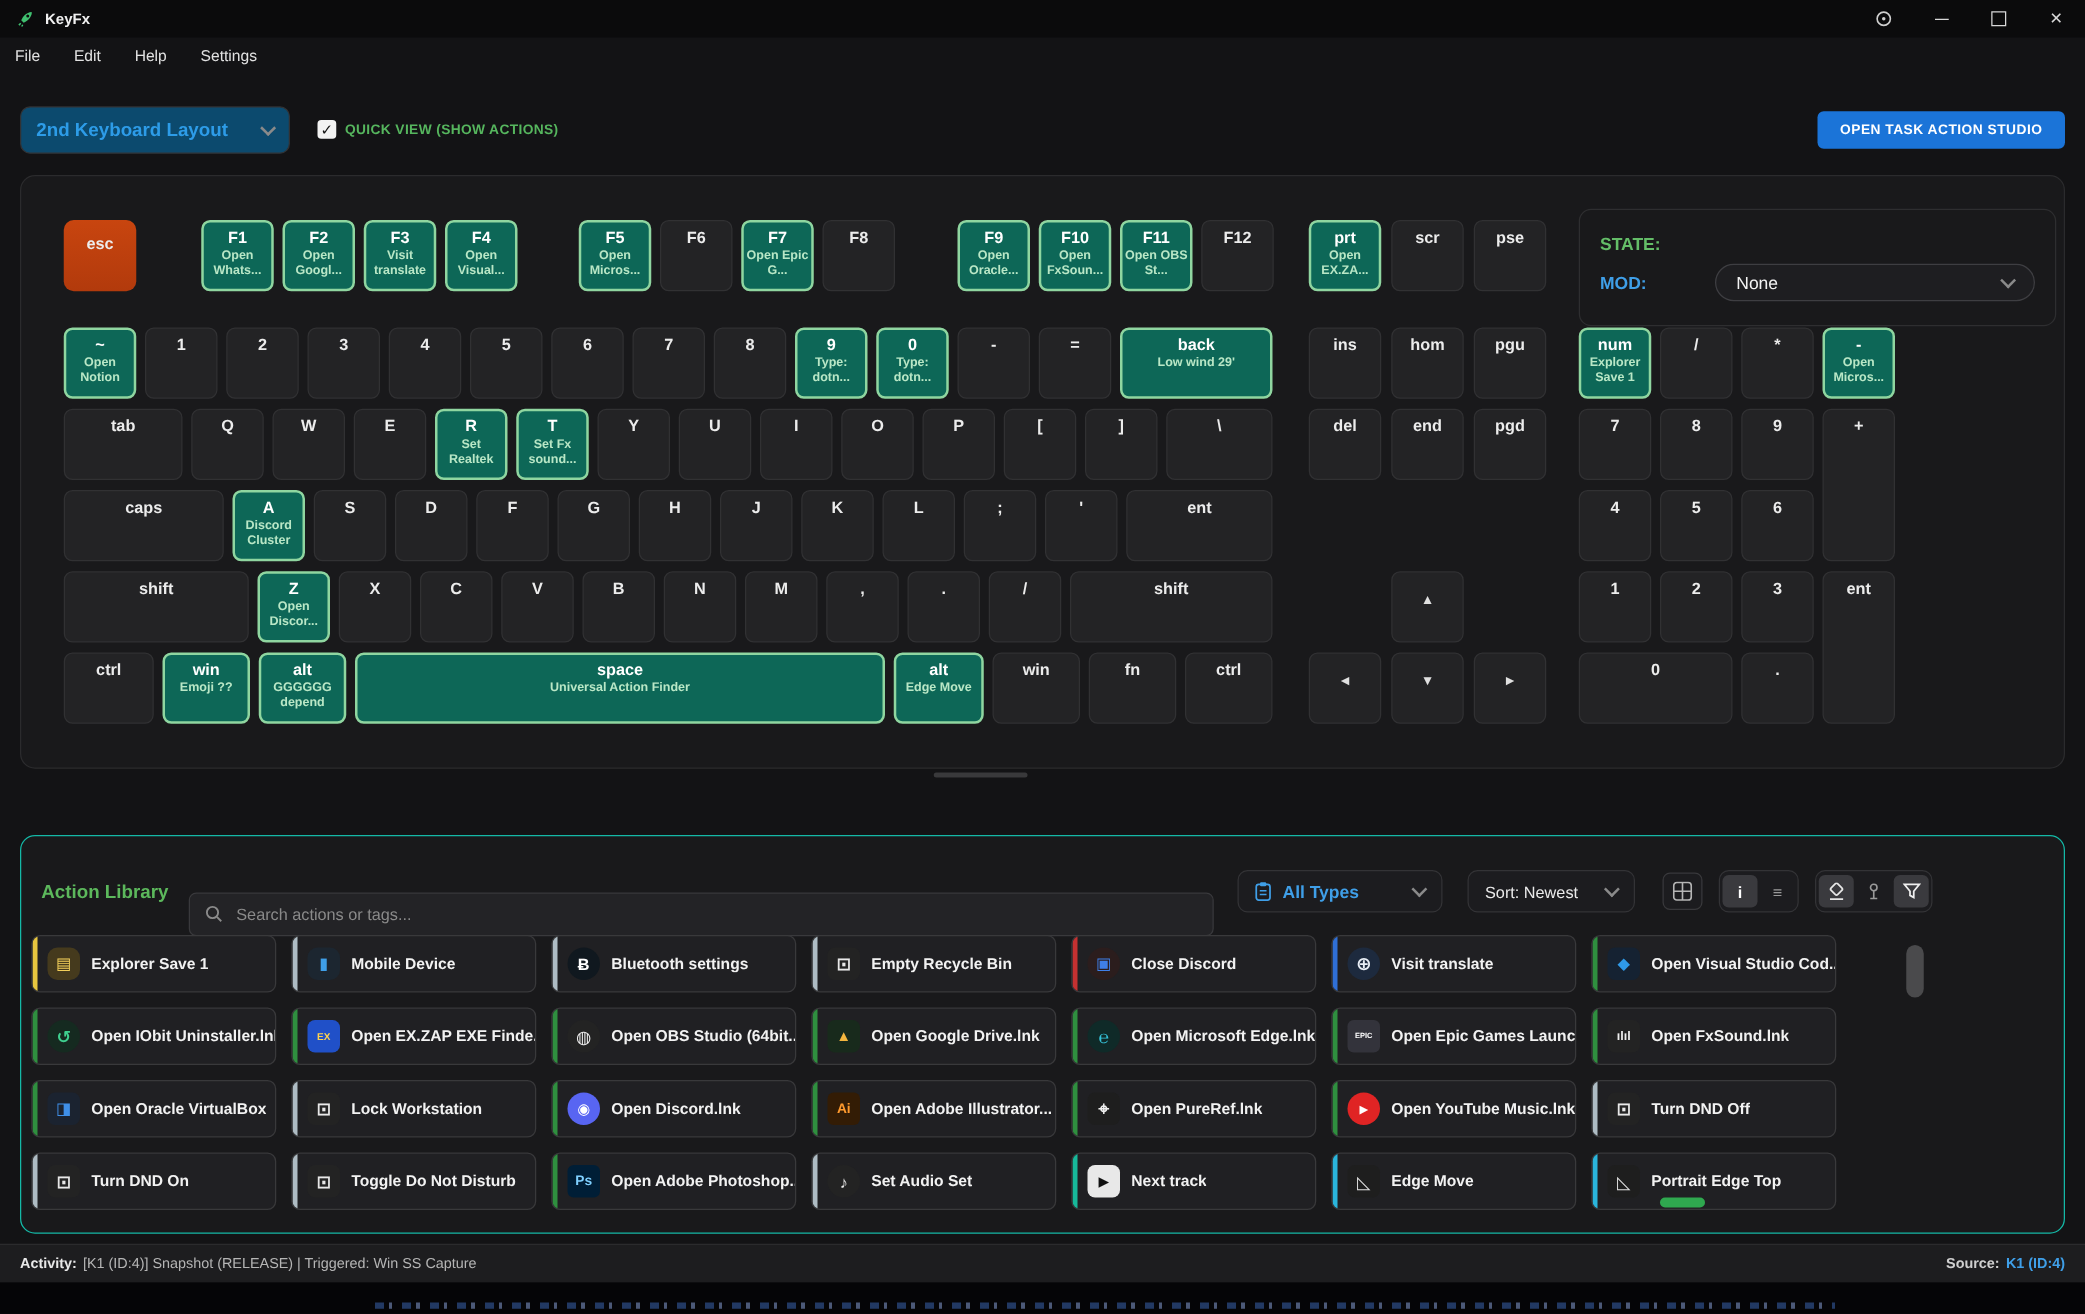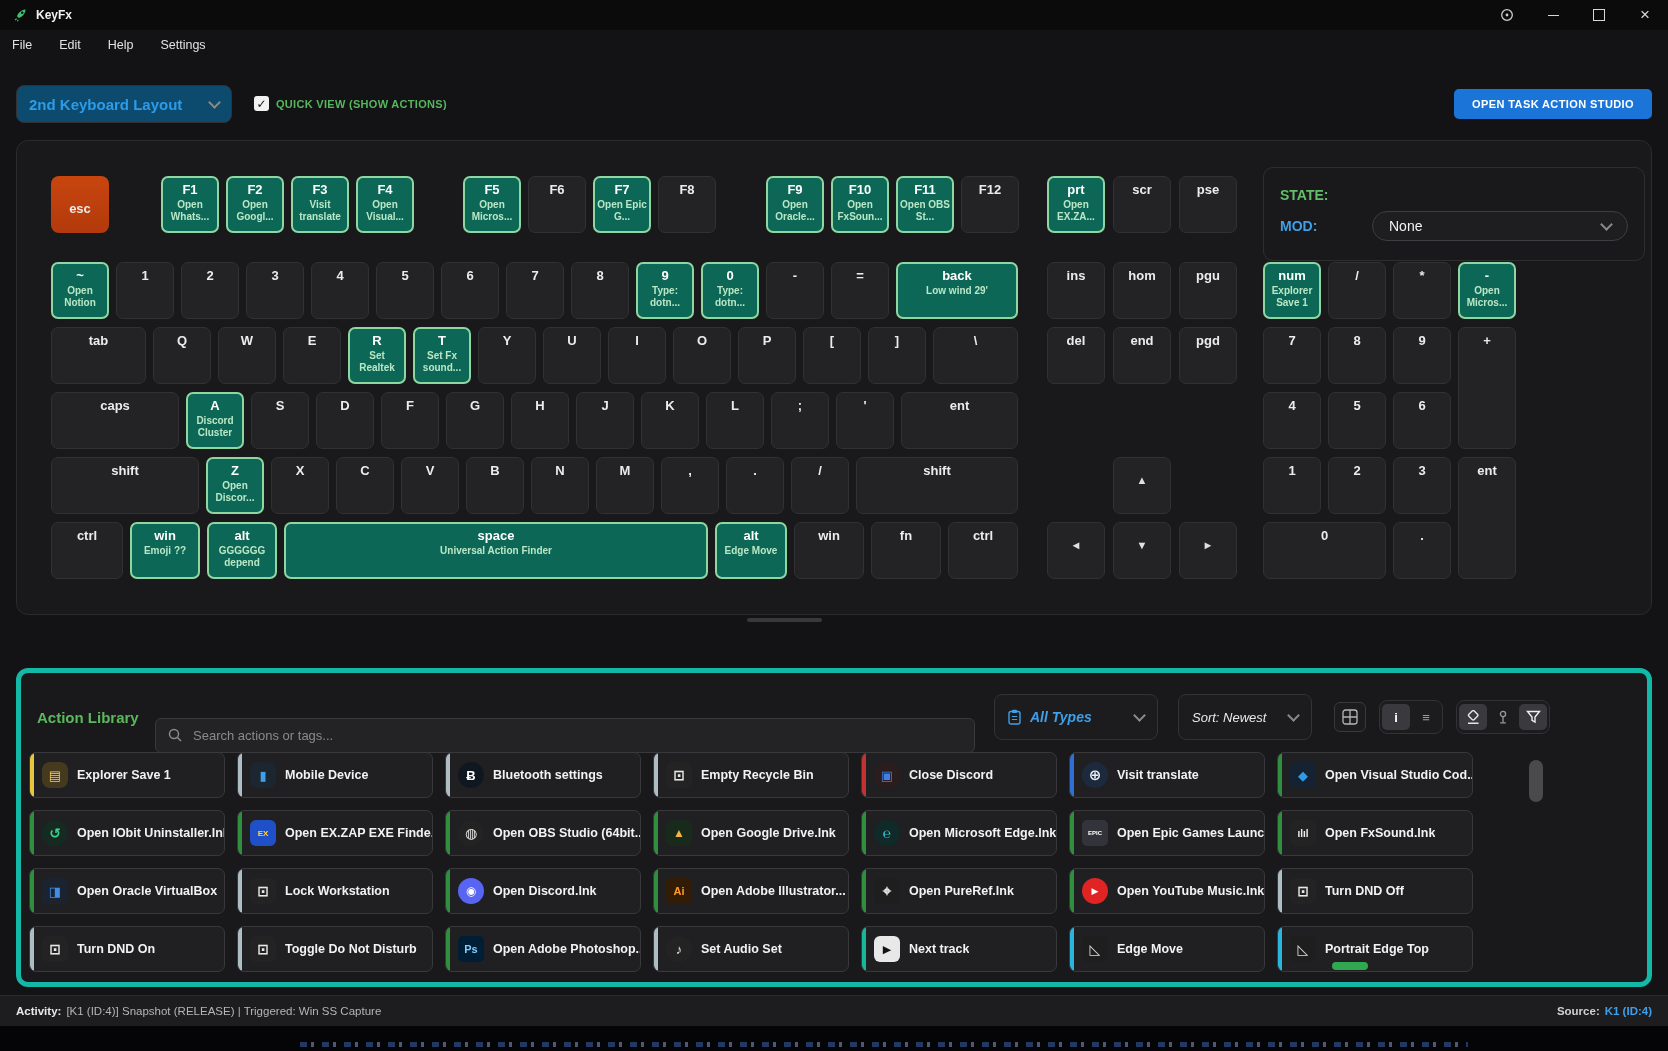--- a/index.html
+++ b/index.html
@@ -29,41 +29,41 @@
   .krow{display:flex;gap:7px;margin-bottom:8px;}
   .krow-f{margin-bottom:29px;}
   .krow-empty{height:57px;margin-bottom:8px;}
   .kgap{flex:none;}
   .key{box-sizing:border-box;height:57px;width:58px;flex:none;border-radius:7px;background:#232325;border:1px solid #313133;
     display:flex;flex-direction:column;align-items:center;padding-top:5px;overflow:hidden;}
   .key .klabel{color:#ececec;font-size:13px;font-weight:bold;line-height:16px;white-space:nowrap;}
   .key.action{background:#0d6757;border:2px solid #8fd6a0;padding-top:4px;}
   .key.action .klabel{color:#fff;}
   .key .ksub{color:#b9e7c6;font-size:10px;font-weight:bold;line-height:12px;text-align:center;margin-top:1px;max-height:25px;overflow:hidden;padding:0 2px;}
-  .key.esc{background:linear-gradient(#c8450f,#b23a0c);border:none;padding-top:25px;border-radius:8px;}
+  .key.esc{background:linear-gradient(#c8450f,#b23a0c);border:none;padding-top:11px;border-radius:8px;}
   .key.arrowkey .klabel{font-size:11px;margin-top:9px;color:#e0e0e0;}
   .kb-num{position:absolute;left:1246px;top:121px;display:grid;grid-template-columns:repeat(4,58px);grid-auto-rows:57px;gap:8px 7px;}
   .kb-num .key{width:auto;height:auto;}
   .state-panel{position:absolute;left:1246px;top:26px;width:382px;height:94px;border:1px solid #2e2e30;border-radius:10px;box-sizing:border-box;
     display:flex;flex-direction:column;justify-content:center;gap:8px;padding:0 16px;}
   .sp-row{display:flex;align-items:center;}
   .sp-label{width:92px;font-size:14px;font-weight:bold;}
   .sp-label.state{color:#64bd68;}
   .sp-label.mod{color:#3f9fe8;}
   .sp-select{flex:1;height:30px;border:1px solid #3e3e42;border-radius:15px;background:#1e1e21;display:flex;align-items:center;padding:0 16px;box-sizing:border-box;}
   .sp-select .txt{flex:1;color:#f2f2f2;font-size:14px;}
   .split-handle{position:absolute;left:747px;top:618px;width:75px;height:4px;background:#39393b;border-radius:2px;}
   
-  .al-panel{position:absolute;left:16px;top:668px;width:1636px;height:319px;background:#19191b;border:5px solid #14b8a6;border-radius:12px;box-sizing:border-box;overflow:hidden;}
+  .al-panel{position:absolute;left:16px;top:668px;width:1636px;height:319px;background:#19191b;border:1px solid #14b8a6;border-radius:12px;box-sizing:border-box;overflow:hidden;}
   .al-header{position:absolute;left:0;top:26px;width:100%;height:36px;display:flex;align-items:center;padding:0 16px;box-sizing:border-box;}
   .al-title{color:#5cb85c;font-size:15px;font-weight:bold;width:118px;flex:none;}
   .al-search{flex:none;width:820px;height:35px;background:#232326;border:1px solid #39393c;border-radius:6px;display:flex;align-items:center;padding:0 12px;box-sizing:border-box;gap:9px;margin-top:36px;}
   .al-search input{flex:1;background:transparent;border:none;outline:none;color:#cfcfcf;font-size:13px;font-family:inherit;}
   .al-search input::placeholder{color:#8a8a8a;}
-  .pill{height:46px;background:#1c1c1f;border:1px solid #333336;border-radius:8px;display:flex;align-items:center;padding:0 13px;box-sizing:border-box;gap:9px;font-style:italic;}
+  .pill{height:34px;background:#1c1c1f;border:1px solid #333336;border-radius:8px;display:flex;align-items:center;padding:0 13px;box-sizing:border-box;gap:9px;}
   .type-pill{margin-left:19px;width:164px;}
   .type-pill .txt{color:#3f9fe8;font-size:14px;font-weight:bold;flex:1;}
   .sort-pill{margin-left:20px;width:134px;}
   .sort-pill .txt{color:#eaeaea;font-size:13px;flex:1;}
   .tool-btn{width:30px;height:28px;border-radius:6px;display:flex;align-items:center;justify-content:center;}
   .btn-grid{margin-left:22px;border:1px solid #39393c;background:#1c1c1f;}
   .btn-group{margin-left:13px;height:32px;background:#1c1c1f;border:1px solid #333336;border-radius:8px;display:flex;align-items:center;padding:0 2px;gap:2px;}
   .grp-btn{width:28px;height:26px;border-radius:5px;display:flex;align-items:center;justify-content:center;color:#9a9a9a;font-size:13px;font-weight:bold;}
   .grp-btn.active{background:#3a3a3e;color:#fff;}
   .al-grid{position:absolute;left:8px;top:79px;display:grid;grid-template-columns:repeat(7,196px);grid-auto-rows:46px;gap:12px;}

